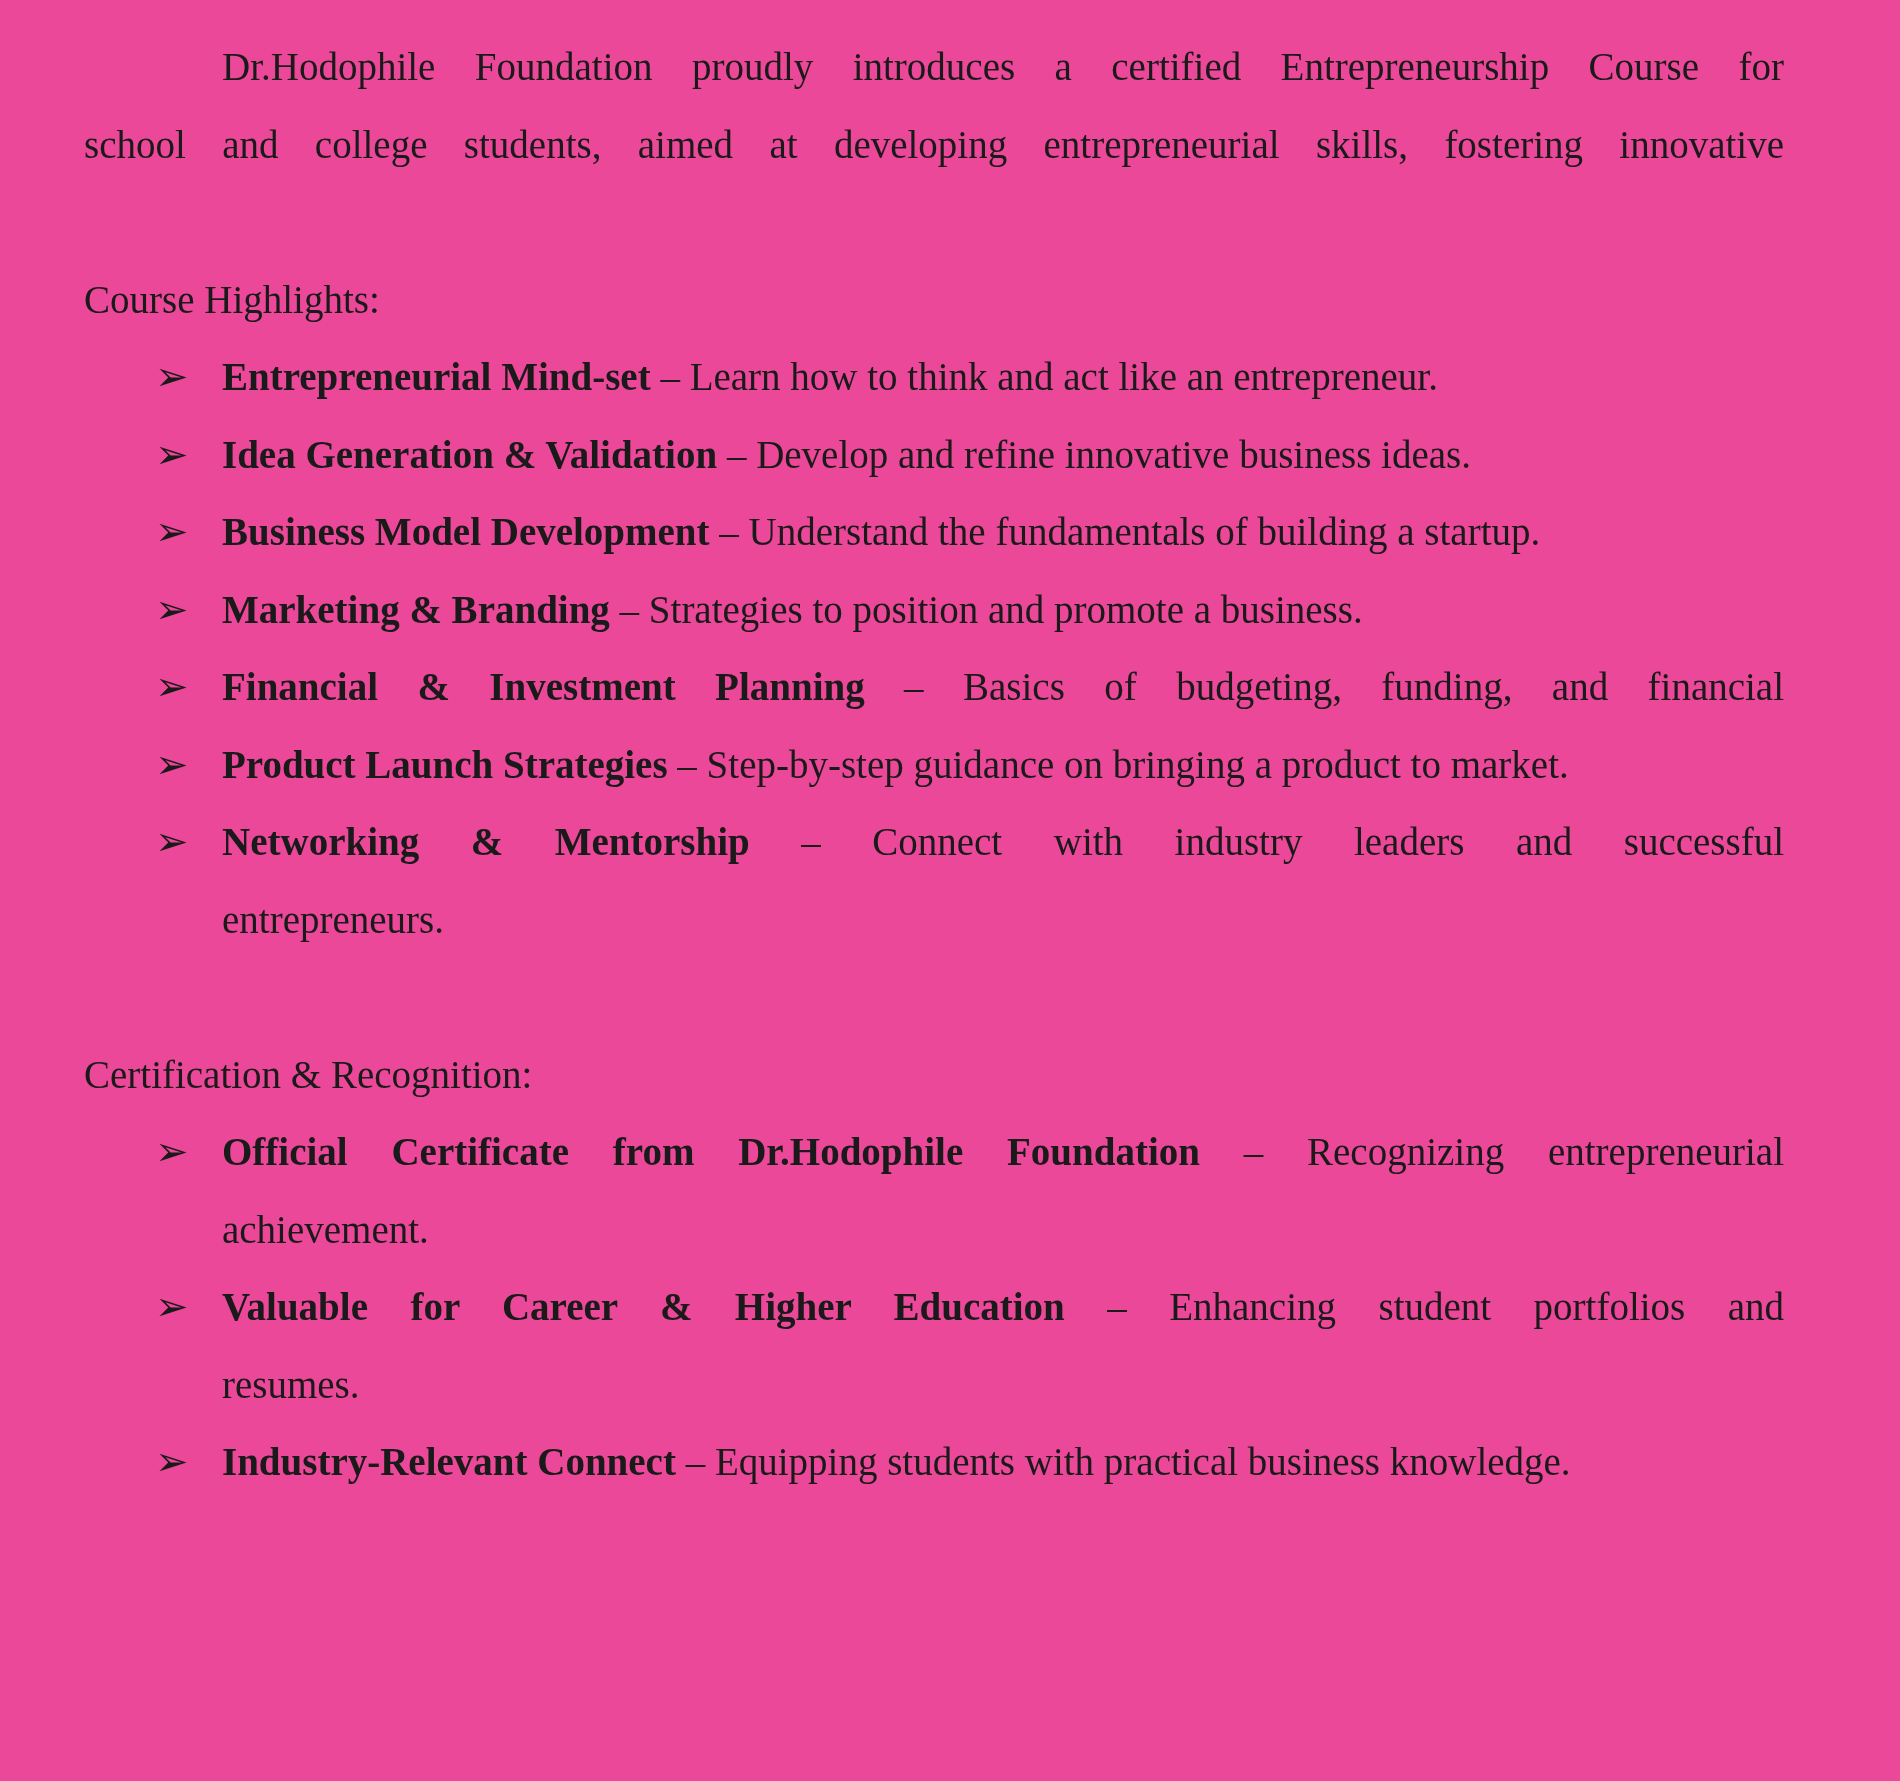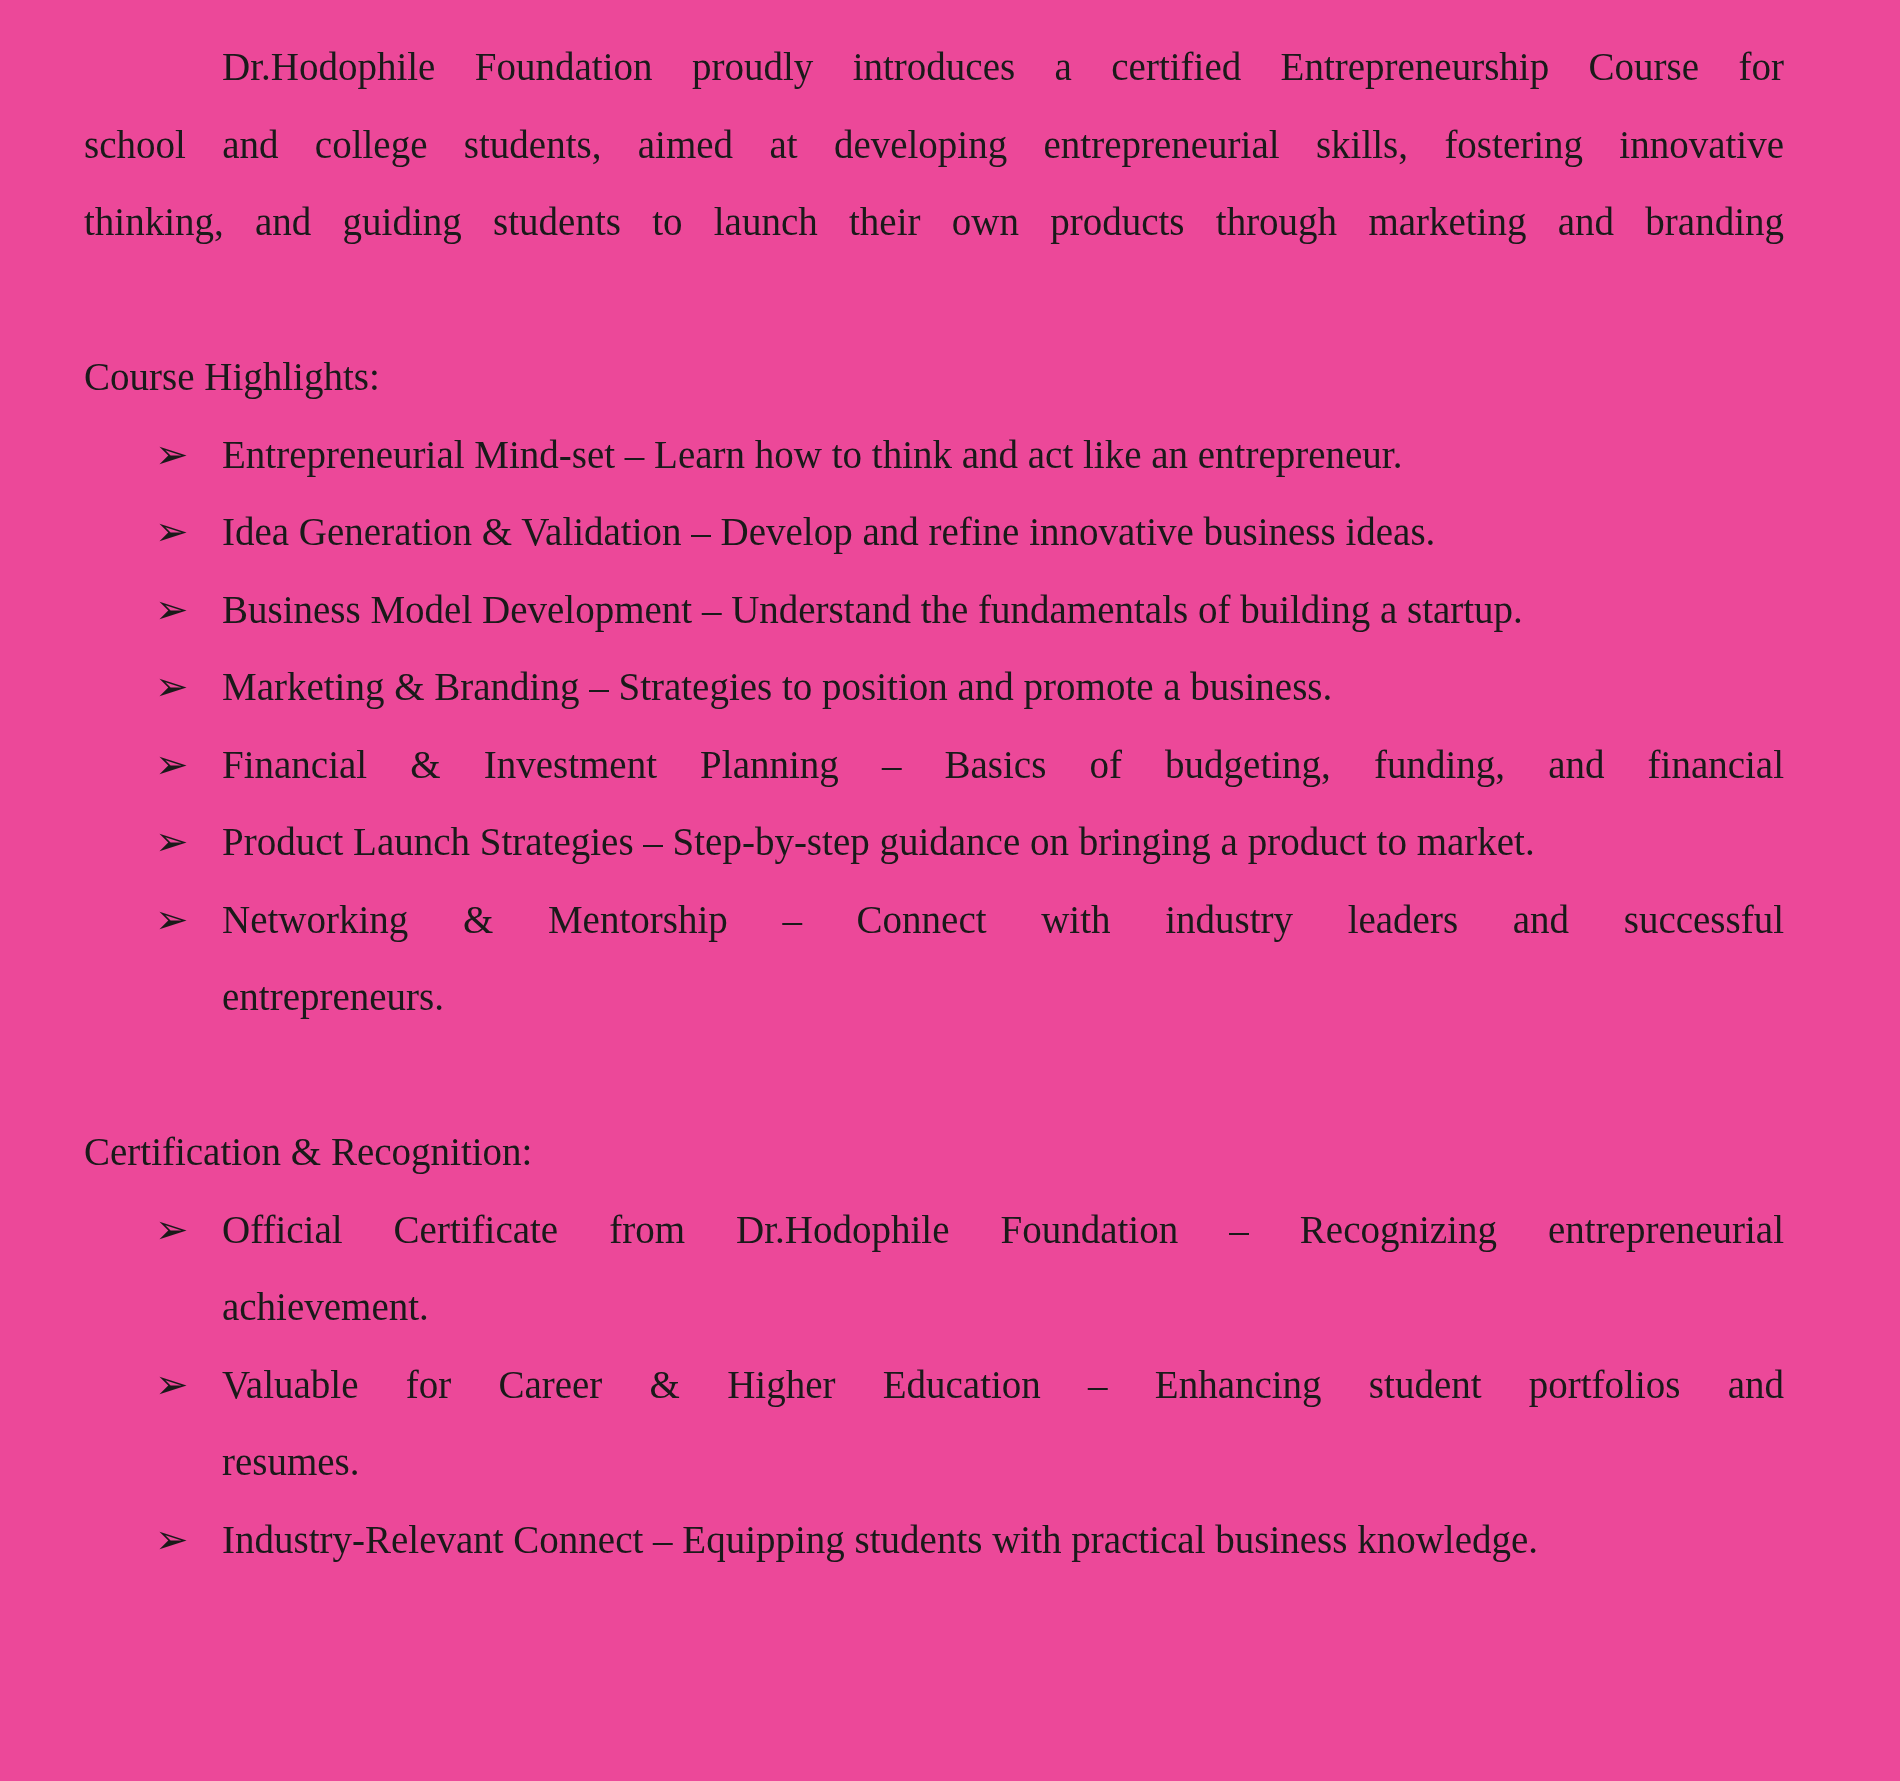--- a/index.html
+++ b/index.html
@@ -36,31 +36,30 @@
   }
   .bullet {
     position: absolute;
     left: 71px;
     top: 0;
     line-height: 77.5px;
     font-size: 40px;
     font-family: "DejaVu Sans", sans-serif;
     color: #1a1a1a;
   }
-  .item b { font-weight: normal; }
+  .item b { font-weight: bold; }
 </style>
 </head>
 <body>
 
 <div class="page">
 
   <div id="intro">
       <div class="line fill indent">Dr.Hodophile Foundation proudly introduces a certified Entrepreneurship Course for</div>
       <div class="line fill">school and college students, aimed at developing entrepreneurial skills, fostering innovative</div>
-      <div class="line fill">thinking, and guiding students to launch their own products through marketing and branding</div>
     </div>
 
   <div class="blank"></div>
 
   <div>
     <div class="heading">Course Highlights:</div>
     <div>
         <div class="item">
           <span class="bullet">➢</span>
           <div class="line"><b>Entrepreneurial Mind-set</b> – Learn how to think and act like an entrepreneur.</div>

